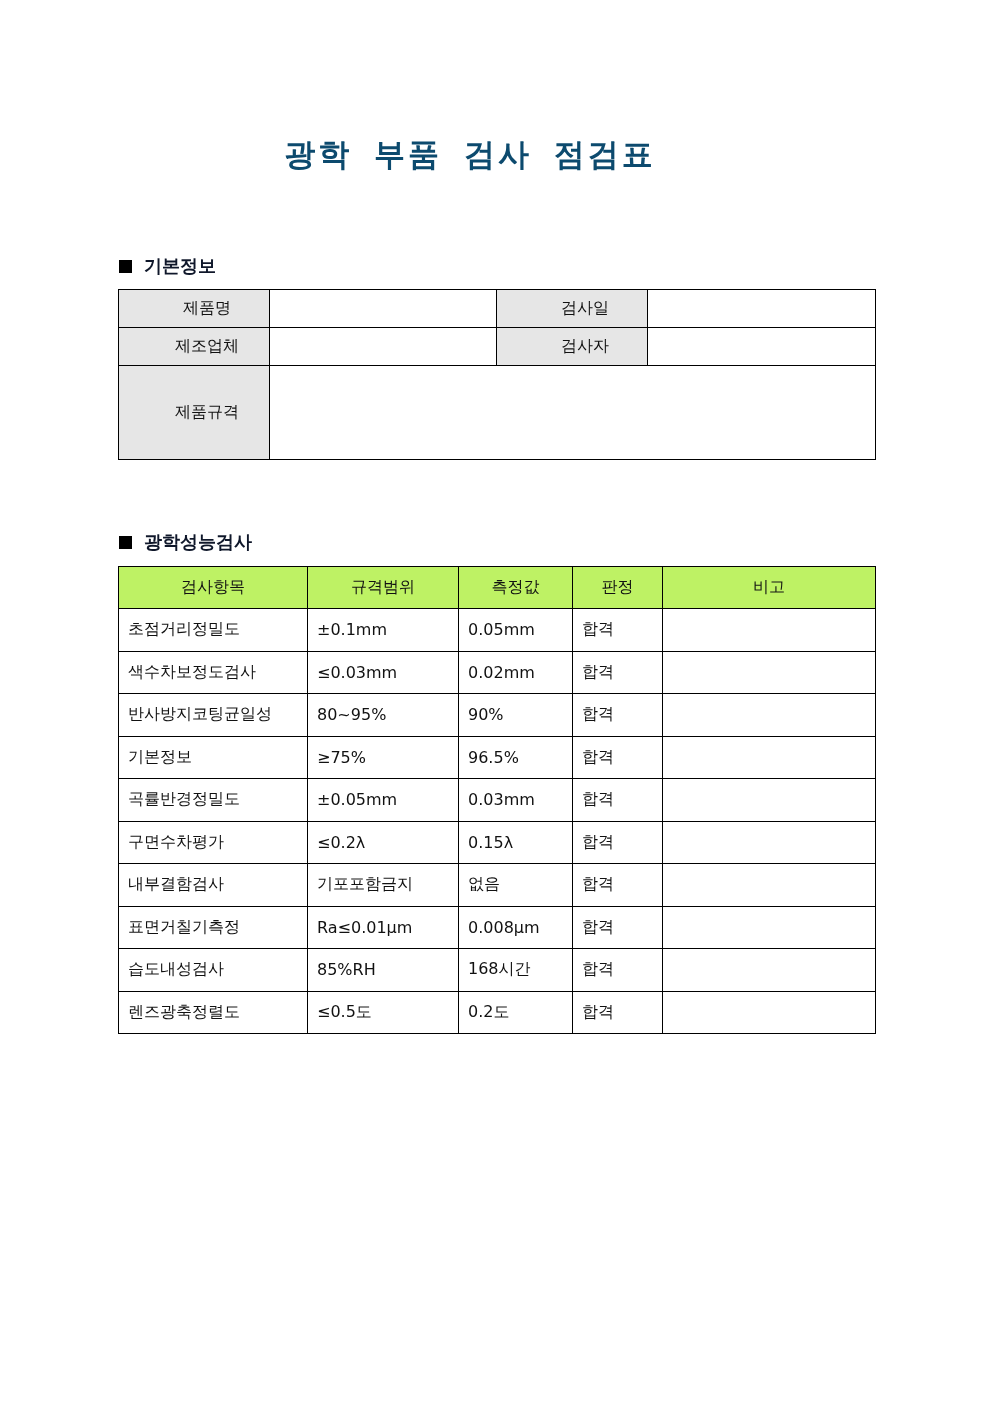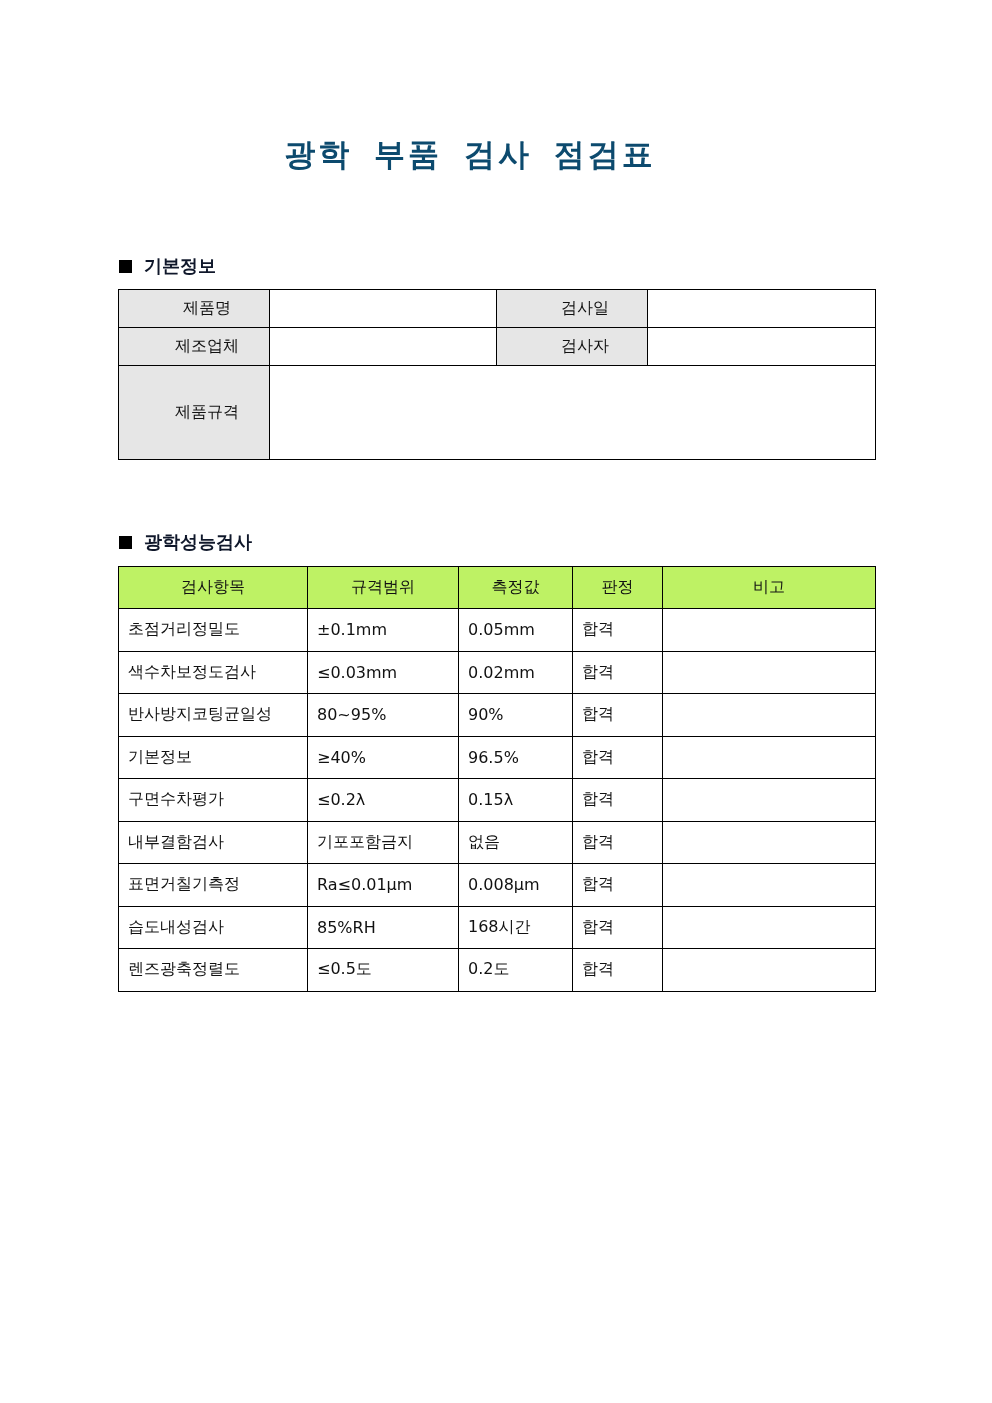--- a/index.html
+++ b/index.html
@@ -164,22 +164,29 @@
     </tr>
     <tr>
       <td>반사방지코팅균일성</td>
       <td>80~95%</td>
       <td>90%</td>
       <td>합격</td>
       <td class="remark"></td>
     </tr>
     <tr>
       <td>기본정보</td>
-      <td>≥40%</td>
+      <td>≥75%</td>
       <td>96.5%</td>
+      <td>합격</td>
+      <td class="remark"></td>
+    </tr>
+    <tr>
+      <td>곡률반경정밀도</td>
+      <td>±0.05mm</td>
+      <td>0.03mm</td>
       <td>합격</td>
       <td class="remark"></td>
     </tr>
     <tr>
       <td>구면수차평가</td>
       <td>≤0.2λ</td>
       <td>0.15λ</td>
       <td>합격</td>
       <td class="remark"></td>
     </tr>

